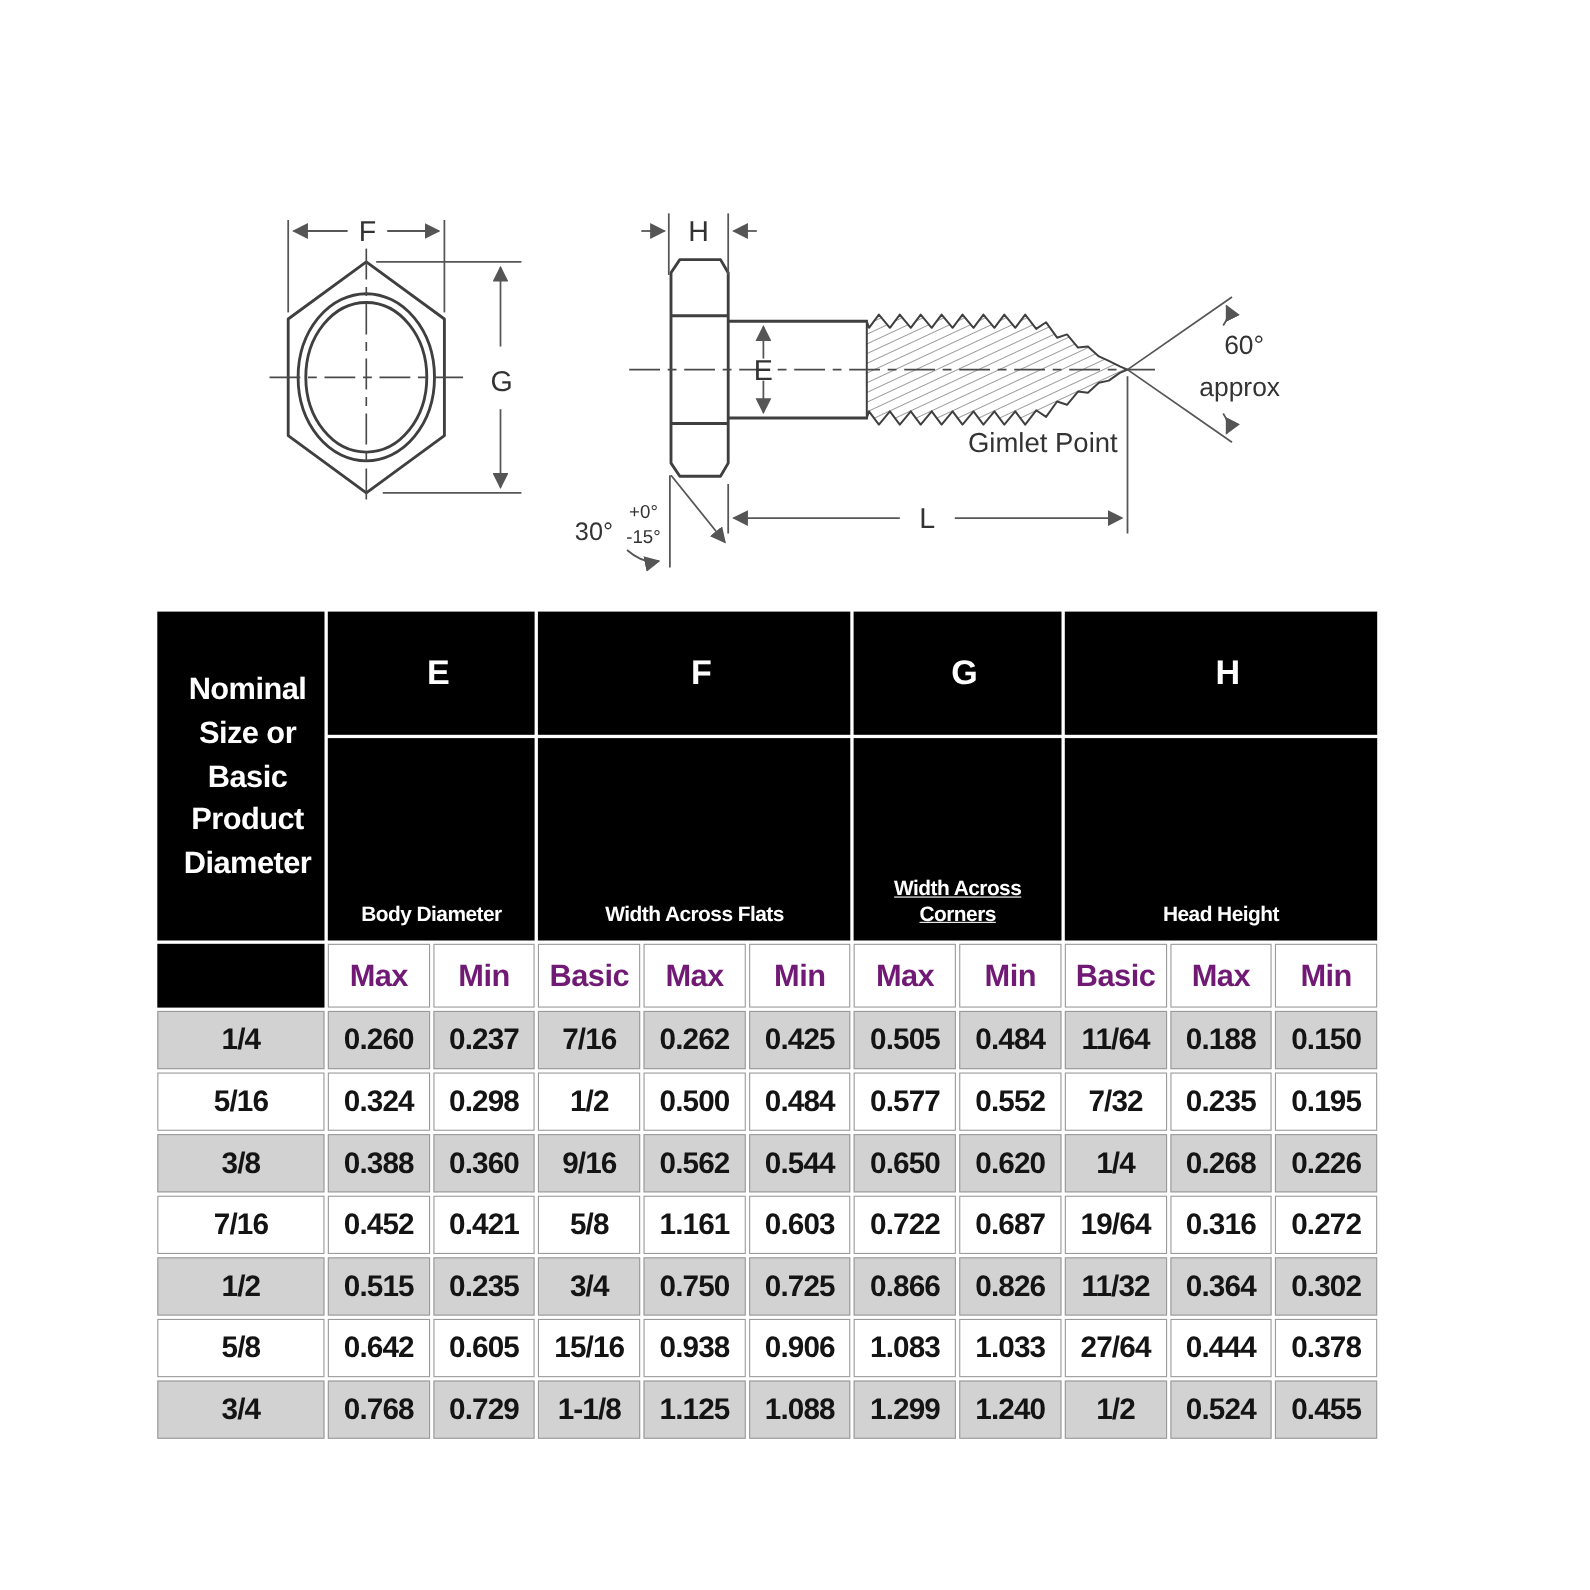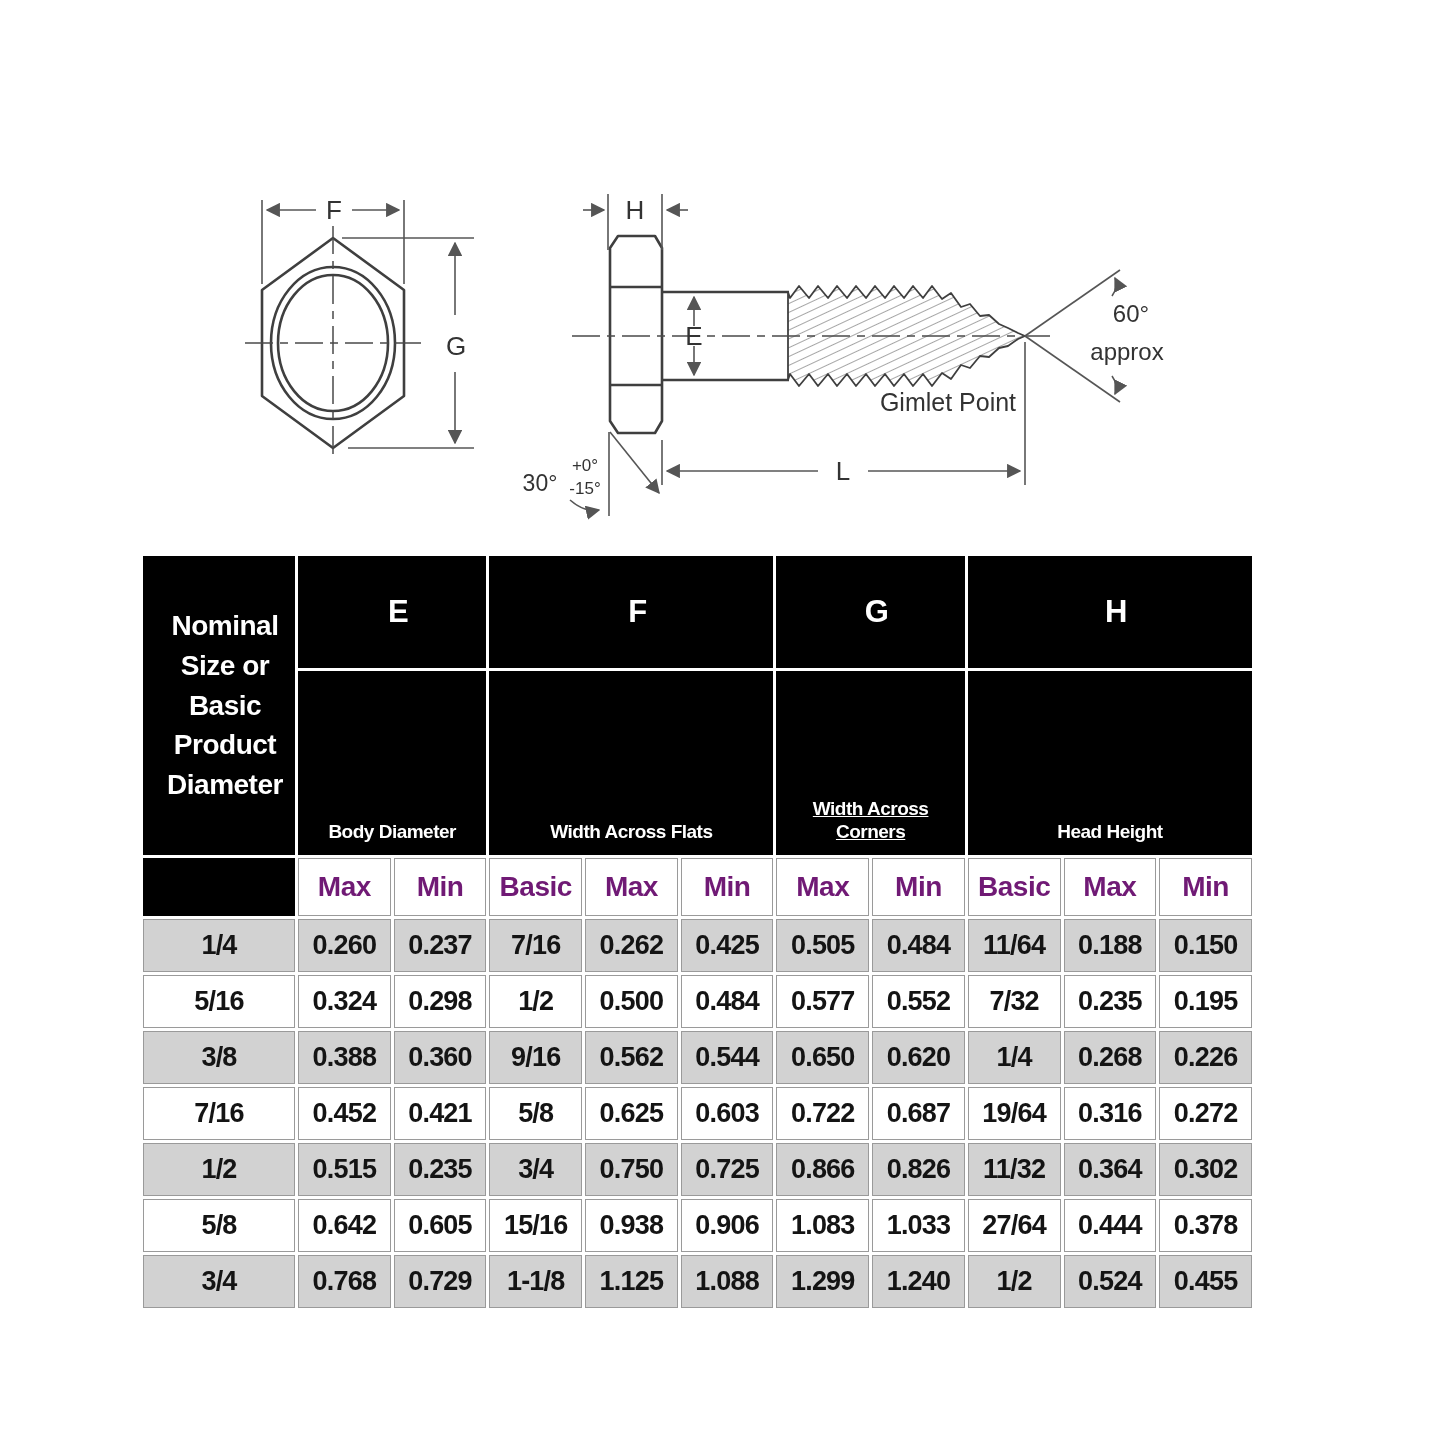--- a/index.html
+++ b/index.html
@@ -198,21 +198,21 @@
     <td>0.620</td>
     <td>1/4</td>
     <td>0.268</td>
     <td>0.226</td>
   </tr>
   <tr class="data">
     <td>7/16</td>
     <td>0.452</td>
     <td>0.421</td>
     <td>5/8</td>
-    <td>0.625</td>
+    <td>1.161</td>
     <td>0.603</td>
     <td>0.722</td>
     <td>0.687</td>
     <td>19/64</td>
     <td>0.316</td>
     <td>0.272</td>
   </tr>
   <tr class="data alt">
     <td>1/2</td>
     <td>0.515</td>

